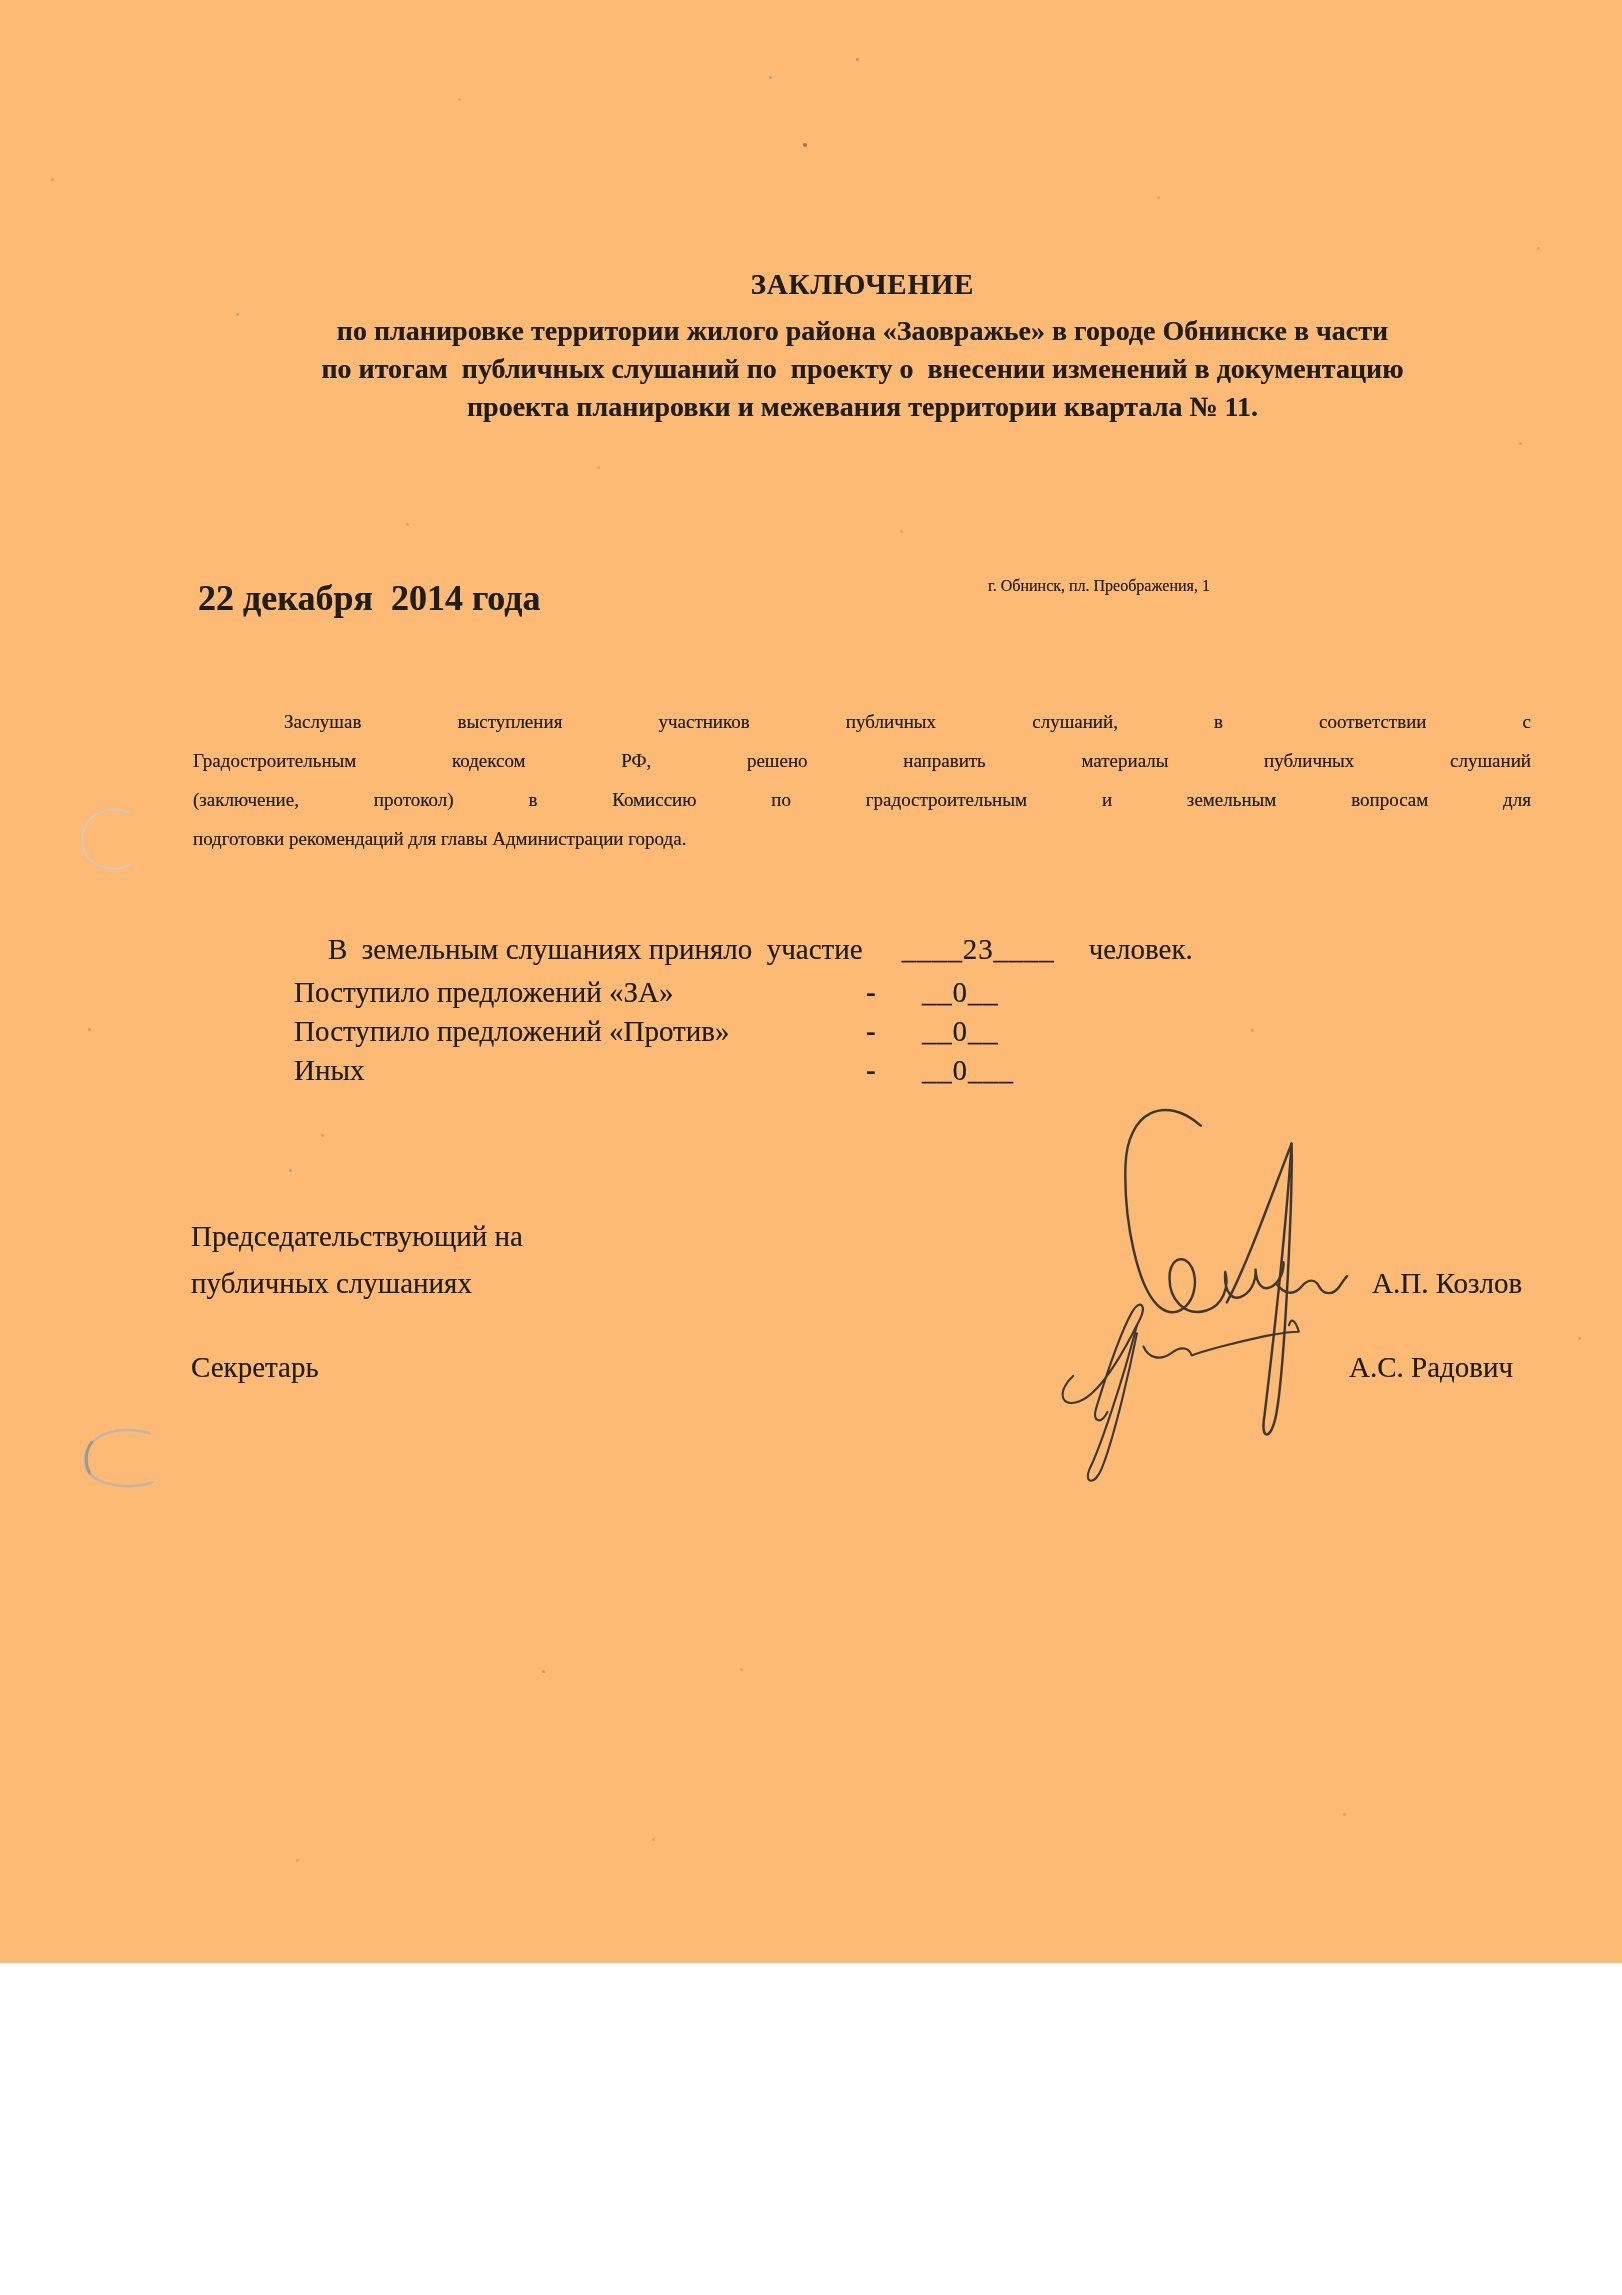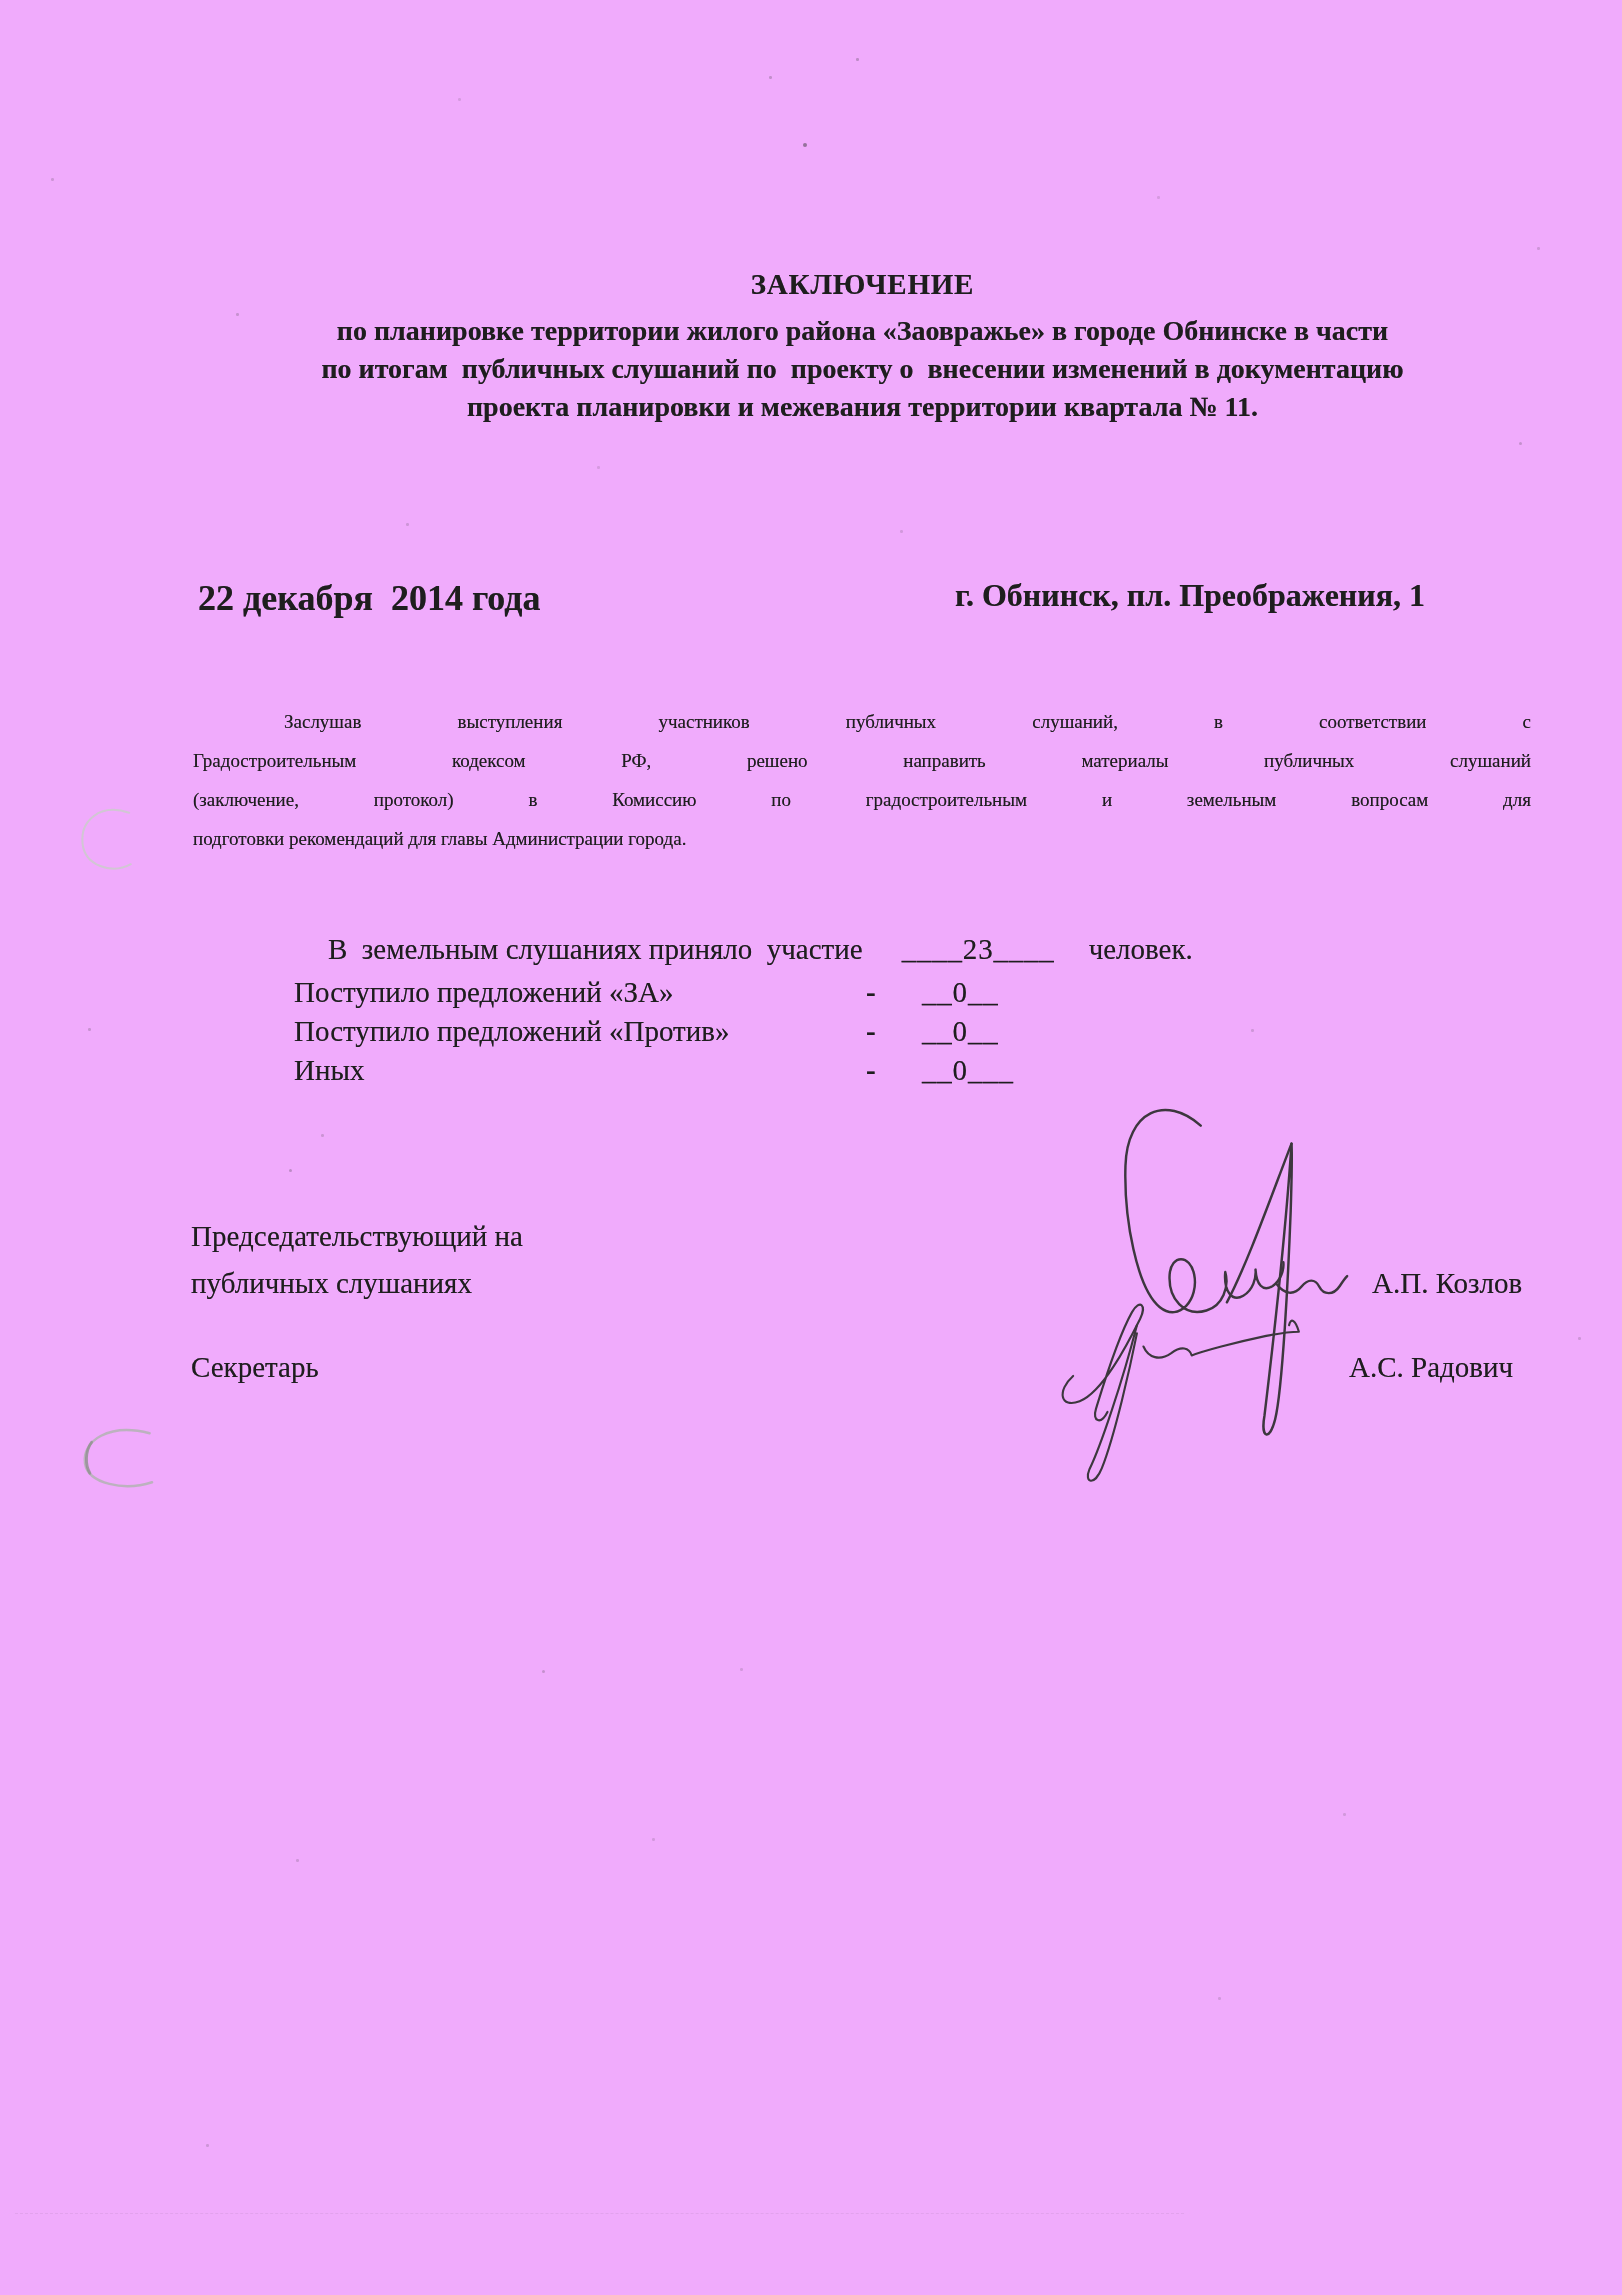--- a/index.html
+++ b/index.html
@@ -1,34 +1,34 @@
 <!DOCTYPE html>
 <html style="font-size:13px"><head>
 <meta charset="utf-8">
 <style>
   html,body{margin:0;padding:0;background:#ffffff;}
   .page{
     position:relative;
-    width:1622px;height:2295px;
-    background:#f0abfc;
+    width:1622px;height:1963px;
+    background:#fdba74;
     font-family:"Liberation Serif","DejaVu Serif",serif;
     color:#1e1e1e;
     overflow:hidden;
   }
   .ink{ text-shadow:0 0 0.6px rgba(25,25,25,0.55); }
   .abs{ position:absolute; }
 
   
   .header-block{ left:192px; top:268px; width:1341px; text-align:center; }
   .doc-title{ font-size:29px; font-weight:bold; letter-spacing:0.8px; margin-bottom:10.6px; }
   .subtitle-line{ font-size:28px; font-weight:bold; line-height:38px; white-space:pre-wrap; }
 
   
   .date-left{ left:198px; top:577px; font-size:36px; font-weight:bold; white-space:pre-wrap; }
-  .place-right{ left:955px; top:577px; font-size:32px; font-weight:bold; white-space:pre-wrap; }
+  .place-right{ left:988px; top:577px; font-size:16px; font-weight:normal; white-space:pre-wrap; }
 
   
   .body-block{ left:193px; top:702px; width:1338px; }
   .body-line{ font-size:19px; line-height:39px; text-align:justify; text-align-last:justify; }
   .body-line.first{ padding-left:91px; }
   .body-line.last{ text-align-last:left; }
 
   
   .participation{ left:299px; top:900px; font-size:29px; white-space:pre-wrap; }
   .participation .count{ margin-left:39px; letter-spacing:0.8px; }

